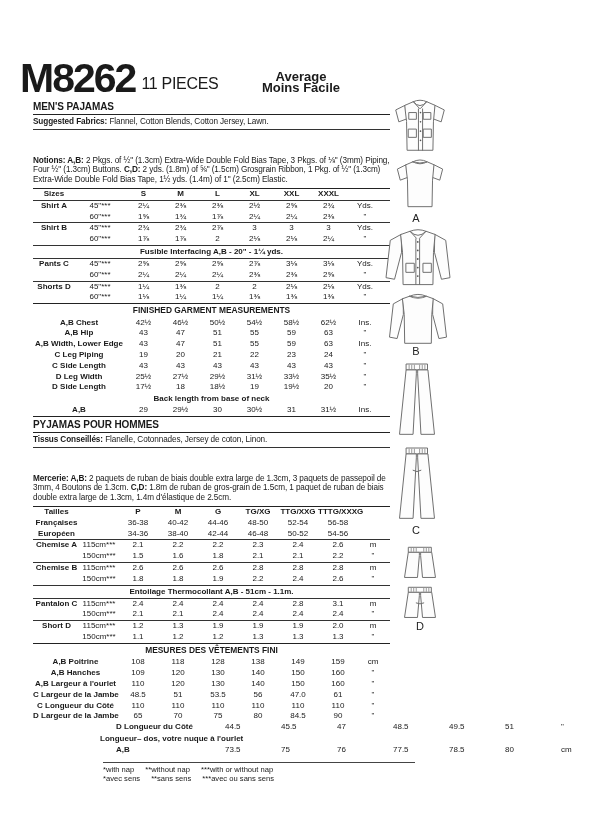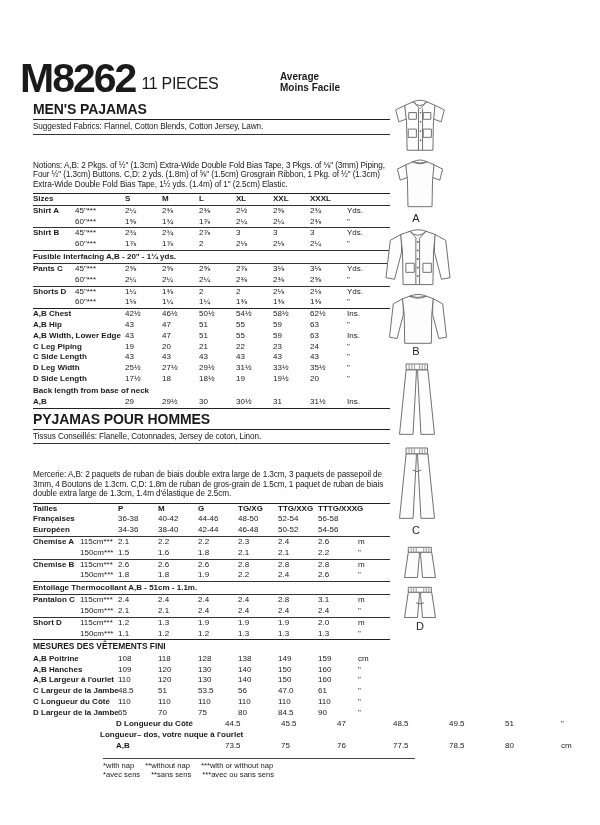--- a/index.html
+++ b/index.html
@@ -3,32 +3,32 @@
 <meta charset="utf-8">
 <style>
   html,body{margin:0;padding:0;background:#ffffff;}
   body{font-family:"Liberation Sans",sans-serif;color:#1a1a1a;}
   .page{position:relative;width:600px;height:825px;background:#ffffff;overflow:hidden;}
 
   
   .masthead{position:absolute;left:20px;top:61px;width:320px;display:flex;align-items:flex-end;}
   .pattern-number{font-size:41px;font-weight:800;letter-spacing:-2px;line-height:0.84;}
   .pieces{font-size:16px;font-weight:400;margin-left:6px;margin-bottom:2px;letter-spacing:-0.3px;}
-  .difficulty{margin-left:auto;text-align:left;font-size:10px;font-weight:700;line-height:10.5px;margin-bottom:2px;}
+  .difficulty{margin-left:auto;text-align:center;font-size:13px;font-weight:700;line-height:10.5px;margin-bottom:2px;}
 
   
   .leftcol{position:absolute;left:33px;top:101px;width:357px;}
-  .h-sec{font-size:14px;font-weight:700;margin:0;padding:0 0 2px 0;border-bottom:1.4px solid #222;letter-spacing:-0.1px;}
+  .h-sec{font-size:10px;font-weight:700;margin:0;padding:0 0 2px 0;border-bottom:1.4px solid #222;letter-spacing:-0.1px;}
   .h-sec.mt{margin-top:2px;}
   .para{font-size:8.2px;line-height:9.5px;padding:2px 0;margin:0;border-bottom:1px solid #333;letter-spacing:-0.1px;}
   .para.nb{border-bottom:none;padding-bottom:4px;margin-top:24px;}
-  .b{font-weight:400;}
+  .b{font-weight:700;}
 
   
-  .tbl{border-top:1.4px solid #222;}
+  .tbl{border-top:1.4px solid #222;text-align:center;}
   .tbl-en{border-bottom:1.4px solid #222;}
   .trow{display:grid;align-items:end;font-size:8px;line-height:10.8px;min-height:10.8px;white-space:nowrap;}
   .tbl-en .trow{grid-template-columns:42px 50px repeat(6,37px) 36px;}
   .tbl-fr .trow{grid-template-columns:47px 38px repeat(6,40px) 30px;}
   .tcell{overflow:visible;}
   .trow .tcell:first-child{font-weight:700;}
   .allbold .tcell{font-weight:700;}
   .wl .tcell:first-child{grid-column:1 / 3;}
   .rb{border-bottom:1px solid #333;}
   .rbb{border-bottom:1.6px solid #222;}
@@ -169,20 +169,21 @@
           <span class="tcell c0"></span>
           <span class="tcell c1">60"***</span>
           <span class="tcell c2">1⅛</span>
           <span class="tcell c3">1¼</span>
           <span class="tcell c4">1¼</span>
           <span class="tcell c5">1⅜</span>
           <span class="tcell c6">1⅜</span>
           <span class="tcell c7">1⅜</span>
           <span class="tcell c8">"</span>
         </div>
+        <div class="trow bold sect tspan">FINISHED GARMENT MEASUREMENTS</div>
         <div class="trow wl">
           <span class="tcell c0">A,B Chest</span>
           <span class="tcell c1">42½</span>
           <span class="tcell c2">46½</span>
           <span class="tcell c3">50½</span>
           <span class="tcell c4">54½</span>
           <span class="tcell c5">58½</span>
           <span class="tcell c6">62½</span>
           <span class="tcell c7">Ins.</span>
         </div>

